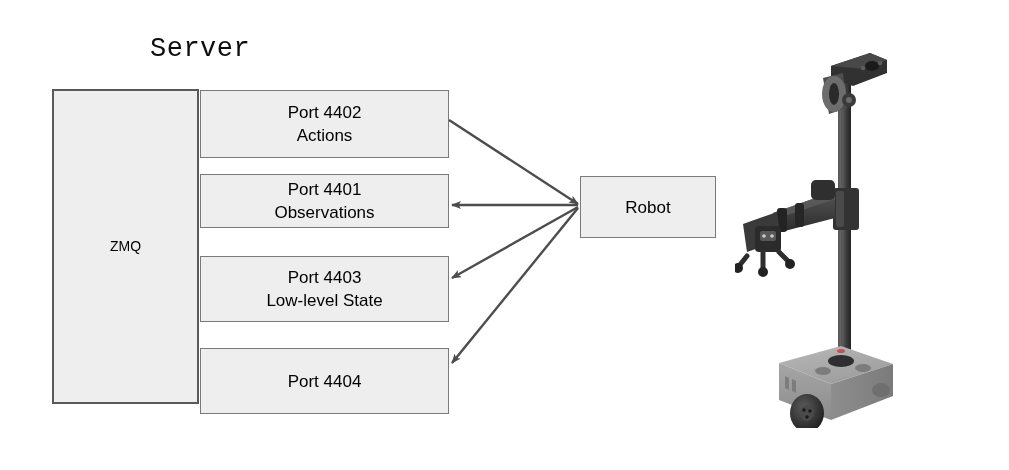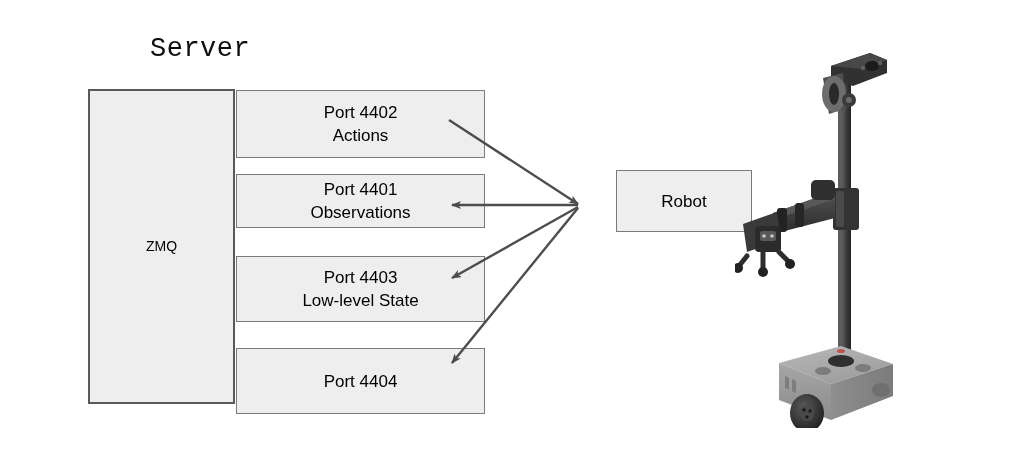--- a/index.html
+++ b/index.html
@@ -42,21 +42,20 @@
     background: #eeeeee;
     border: 1px solid #666666;
     display: flex;
     flex-direction: column;
     align-items: center;
     justify-content: center;
     text-align: center;
     color: #000000;
     font-size: 17px;
     line-height: 23px;
-    margin-left: 36px;
   }
 
   
   .zmq-box {
     left: 52px;
     top: 89px;
     width: 147px;
     height: 315px;
     border-width: 2px;
     border-color: #595959;
@@ -76,21 +75,21 @@
   }
 
   .port-4402 { top: 90px;  height: 68px; }
   .port-4401 { top: 174px; height: 54px; }
   .port-4403 { top: 256px; height: 66px; }
   .port-4404 { top: 348px; height: 66px; }
 
   
   .robot-box {
     left: 580px;
-    top: 170px;
+    top: 176px;
     width: 136px;
     height: 62px;
     border-width: 1px;
     border-color: #7a7a7a;
     text-align: center;
   }
 
   
   .arrow-layer {
     position: absolute;

